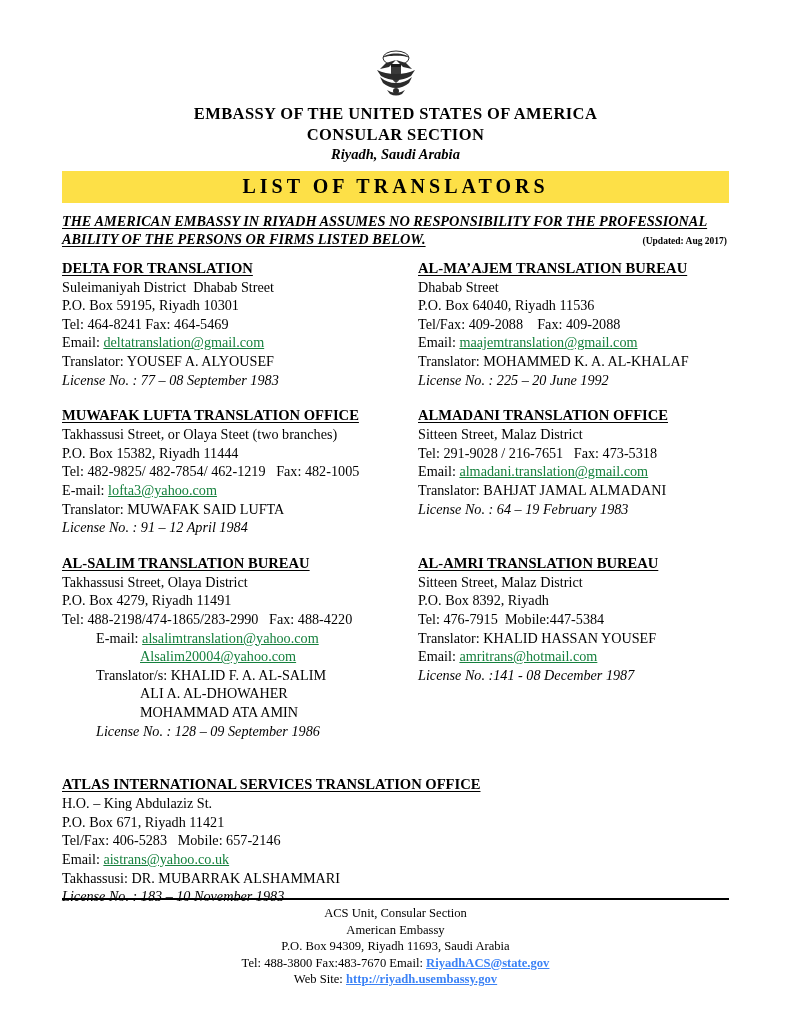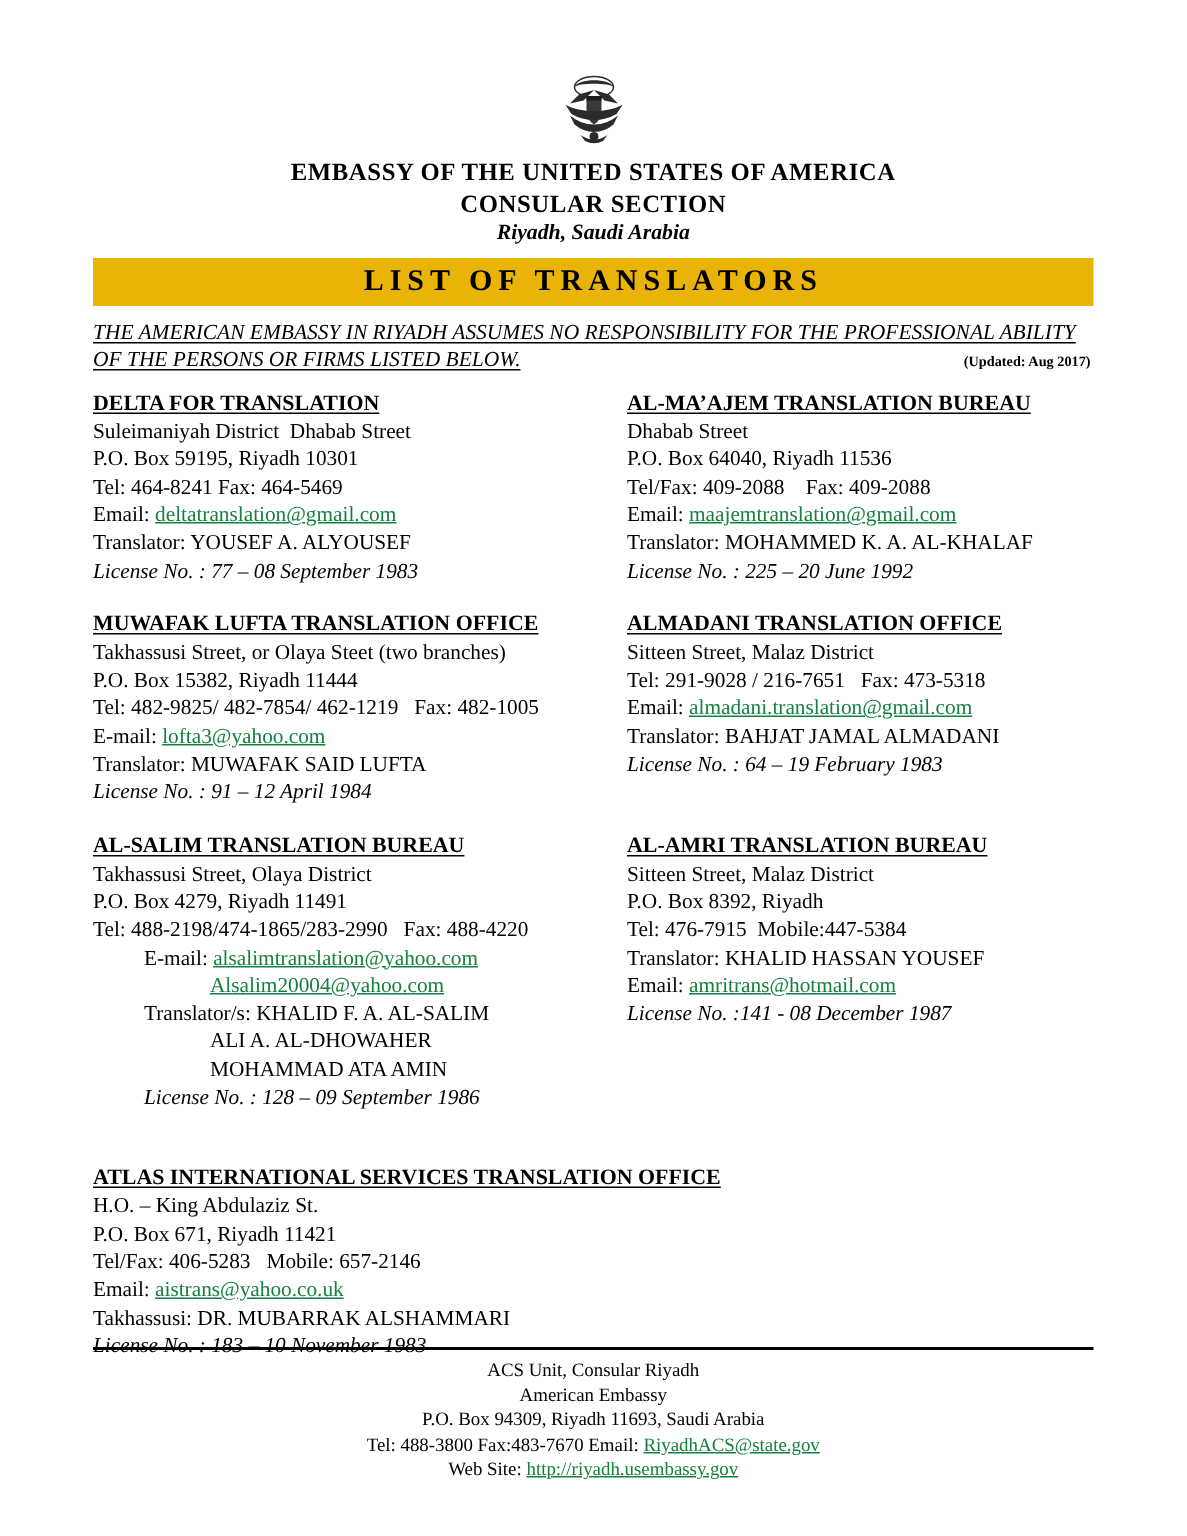--- a/index.html
+++ b/index.html
@@ -52,31 +52,31 @@
   }
   .hdr-line3 {
     text-align: center;
     font-weight: bold;
     font-style: italic;
     font-size: 14.5px;
     line-height: 1.3;
     margin-bottom: 7px;
   }
   .title-bar {
-    background: #eab308;
+    background: #fde047;
     text-align: center;
     font-weight: bold;
     font-size: 20px;
     letter-spacing: 4px;
     padding: 4px 0 5px 0;
     margin: 4px 0 9px 0;
   }
   .disclaimer {
     font-style: italic;
-    font-weight: normal;
+    font-weight: bold;
     font-size: 14.3px;
     line-height: 1.28;
     text-decoration: underline;
     text-underline-offset: 2px;
   }
   .updated {
     text-align: right;
     font-size: 9.5px;
     font-weight: bold;
     margin-top: -13px;
@@ -126,22 +126,23 @@
     border-top: 2.5px solid #000;
     margin-top: 22px;
     margin-bottom: 5px;
   }
   .footer {
     text-align: center;
     font-size: 12.6px;
     line-height: 1.32;
   }
   .footer a {
-    color: #15803d;
-    text-decoration: underline;
+    color: #3b82f6;
+    text-decoration: underline;
+    font-weight: bold;
   }
   .footer-pos {
     position: absolute;
     left: 62px;
     right: 62px;
     bottom: 36px;
   }
 </style>
 </head>
 <body>
@@ -247,21 +248,21 @@
     <div class="line">P.O. Box 671, Riyadh 11421</div>
     <div class="line">Tel/Fax: 406-5283   Mobile: 657-2146</div>
     <div class="line"><span>Email: </span><a class="email" href="#">aistrans@yahoo.co.uk</a></div>
     <div class="line">Takhassusi: DR. MUBARRAK ALSHAMMARI</div>
     <div class="license">License No. : 183 – 10 November 1983</div>
   </div>
 
   <div class="footer-pos">
     <div class="footer-rule"></div>
     <div class="footer">
-      <div>ACS Unit, Consular Riyadh</div>
+      <div>ACS Unit, Consular Section</div>
       <div>American Embassy</div>
       <div>P.O. Box 94309, Riyadh 11693, Saudi Arabia</div>
       <div><span>Tel: 488-3800  Fax:483-7670  Email: </span><a href="#">RiyadhACS@state.gov</a></div>
       <div><span>Web Site: </span><a href="#">http://riyadh.usembassy.gov</a></div>
     </div>
   </div>
 
 </div>
 
 </body></html>

